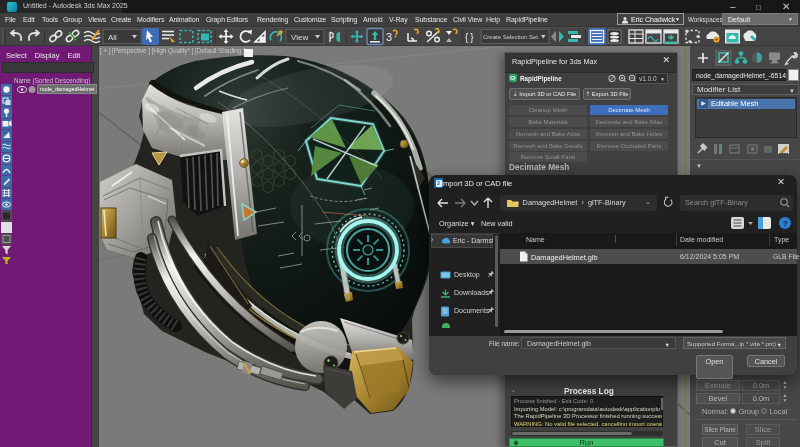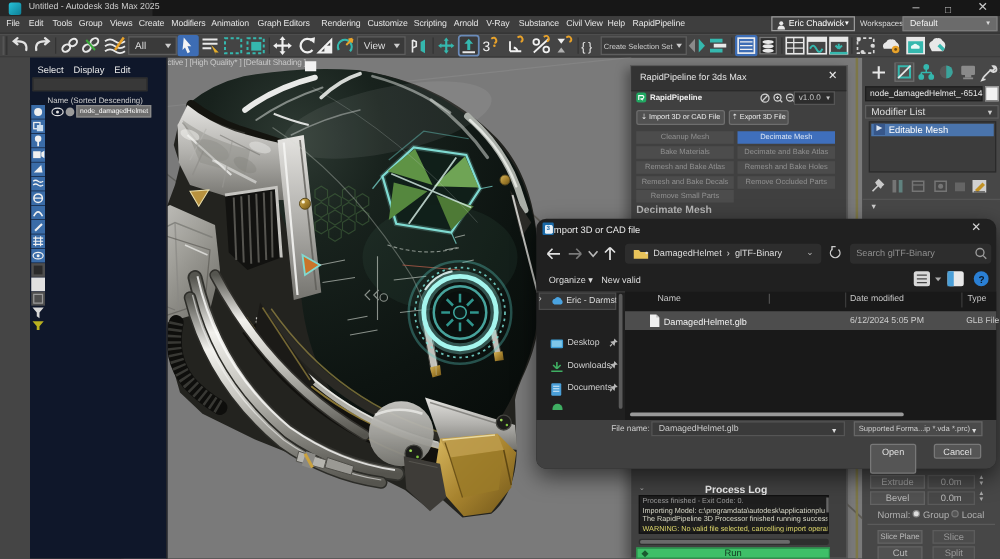--- a/index.html
+++ b/index.html
@@ -13,21 +13,21 @@
 #titletxt{left:23px;top:2px;font-size:7px;color:#cfcfcf;letter-spacing:0;}
 .winbtn{top:2px;color:#c9c9c9;font-size:10px;line-height:10px;}
 
 #menubar{left:0;top:13px;width:800px;height:14px;background:#3e3e3e;border-bottom:1px solid #333;}
 .mi{position:absolute;top:16px;font-size:7px;letter-spacing:-0.1px;color:#e6e6e6;white-space:nowrap;}
 
 #eric{left:617px;top:13px;width:67px;height:12px;background:#424242;border:1px solid #9a9a9a;color:#fff;font-size:7px;}
 #wslabel{left:688px;top:16px;font-size:6.3px;color:#dcdcdc;}
 #wsbox{left:722px;top:13px;width:76px;height:12px;background:#6b6b6b;border:1px solid #7c7c7c;color:#f2f2f2;font-size:7px;}
 
-#leftpanel{left:0;top:46px;width:110px;height:401px;background:#0f172a;border-right:1px solid #2e2e2e;margin-left:24px;}
+#leftpanel{left:0;top:46px;width:92px;height:401px;background:#701a75;border-right:1px solid #2e2e2e;}
 #lp-menu{position:absolute;left:0;top:5px;width:97px;font-size:7.5px;color:#e8e8e8;}
 #lp-search{position:absolute;left:2px;top:16px;width:92px;height:11px;background:#383838;border:1px solid #2c2c2c;}
 #lp-name{position:absolute;left:14px;top:31px;font-size:6.3px;color:#cccccc;white-space:nowrap;}
 #lp-row{position:absolute;left:37px;top:38px;width:60px;height:10px;background:#6e6e6e;border:1px solid #8a8a8a;color:#fff;font-size:5.4px;line-height:9px;padding-left:2px;white-space:nowrap;overflow:hidden;}
 
 #cmdpanel{left:690px;top:46px;width:110px;height:401px;background:#474747;}
 
 #rpd{left:504px;top:52px;width:174px;height:395px;background:#404040;border:1px solid #5a5a5a;box-shadow:-3px 3px 8px rgba(0,0,0,.35);}
 
 #windlg{left:429px;top:175px;width:368px;height:200px;background:#202020;border-radius:8px;box-shadow:0 6px 18px rgba(0,0,0,.55);}

